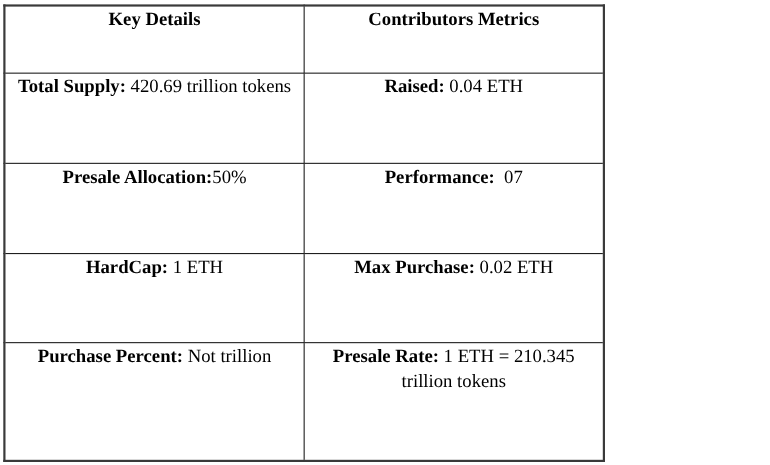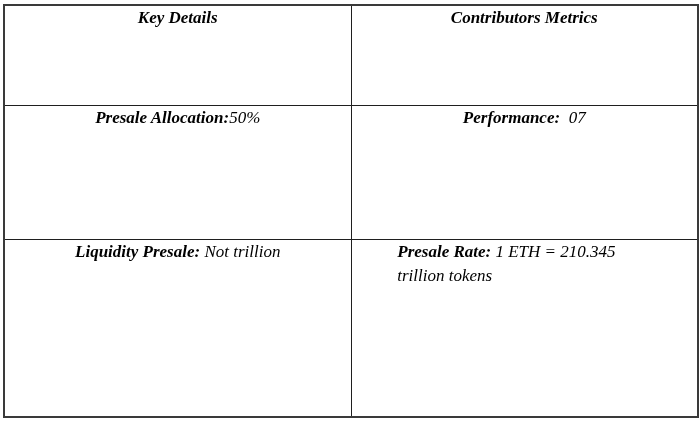--- a/index.html
+++ b/index.html
@@ -19,25 +19,24 @@
     color: var(--text);
   }
   .page {
     width: 700px;
     height: 423px;
     padding: 4px 0 0 3px;
   }
   table.tbl {
     border-collapse: collapse;
     table-layout: fixed;
-    width: 696px;
+    width: 547px;
     height: 414px;
     background: var(--bg);
     border: 2px solid var(--border-outer);
-    font-style: italic;
   }
   table.tbl td, table.tbl th {
     border: 1.5px solid var(--border-inner);
     vertical-align: top;
     text-align: center;
     font-size: 17px;
     line-height: 1.4;
     padding: 0;
     overflow: hidden;
   }
@@ -56,53 +55,69 @@
   }
   .content {
     white-space: pre-wrap;
   }
   .content .lbl { font-weight: bold; }
   .content .val { font-weight: normal; }
   .narrow {
     display: inline-block;
     max-width: 254px;
     white-space: pre-wrap;
-    text-align: left;
+    text-align: center;
     vertical-align: top;
   }
 </style>
 </head>
 <body>
 
 <div class="page">
   <table class="tbl">
     <tbody>
         <tr class="rh1">
       <th class="header-cell">
         <span>Key Details</span>
       </th>
       <th class="header-cell">
         <span>Contributors Metrics</span>
       </th>
     </tr>
 
+    <tr class="rh2">
+      <td class="data-cell">
+        <span class="content"><b class="lbl">Total Supply:</b><span class="val"> 420.69 trillion tokens</span></span>
+      </td>
+      <td class="data-cell">
+        <span class="content"><b class="lbl">Raised:</b><span class="val"> 0.04 ETH</span></span>
+      </td>
+    </tr>
 
     <tr class="rh3">
       <td class="data-cell">
         <span class="content"><b class="lbl">Presale Allocation:</b><span class="val">50%</span></span>
       </td>
       <td class="data-cell">
         <span class="content"><b class="lbl">Performance:</b><span class="val">  07</span></span>
       </td>
     </tr>
 
+    <tr class="rh4">
+      <td class="data-cell">
+        <span class="content"><b class="lbl">HardCap:</b><span class="val"> 1 ETH</span></span>
+      </td>
+      <td class="data-cell">
+        <span class="content"><b class="lbl">Max Purchase:</b><span class="val"> 0.02 ETH</span></span>
+      </td>
+    </tr>
 
     <tr class="rh5">
       <td class="data-cell">
-        <span class="content"><b class="lbl">Liquidity Presale:</b><span class="val"> Not trillion</span></span>
+        <span class="content"><b class="lbl">Purchase Percent:</b><span class="val"> Not trillion</span></span>
       </td>
       <td class="data-cell">
         <span class="content narrow"><b class="lbl">Presale Rate:</b><span class="val"> 1 ETH = 210.345 trillion tokens</span></span>
       </td>
     </tr>
   </tbody>
     </table>
 </div>
 
 </body></html>

